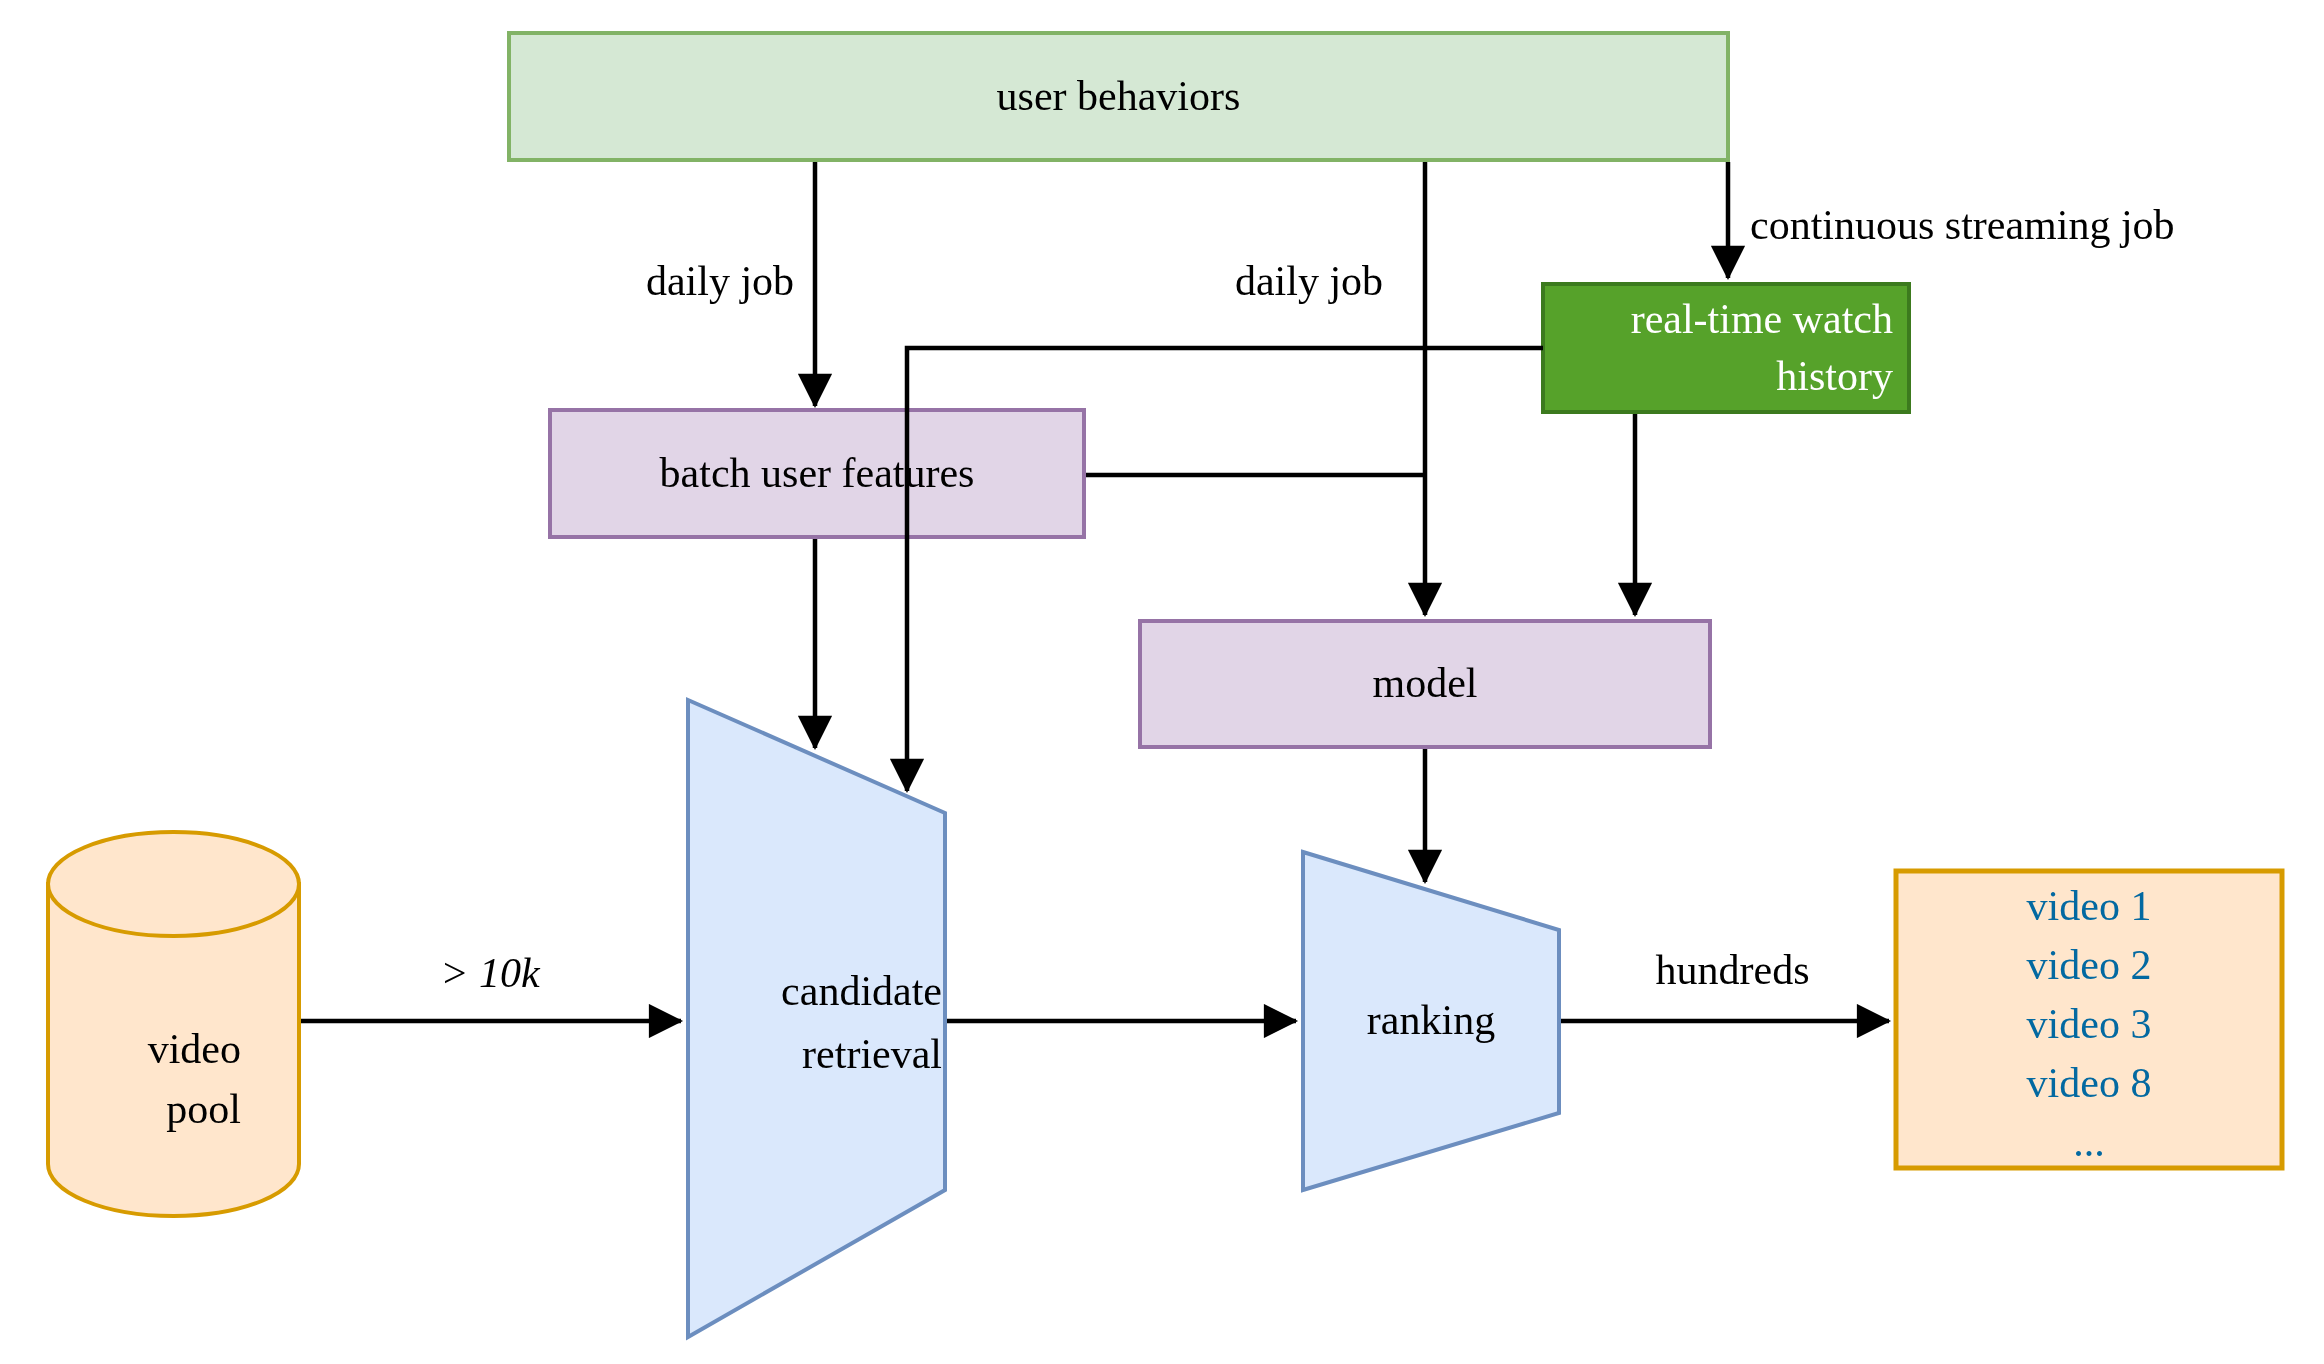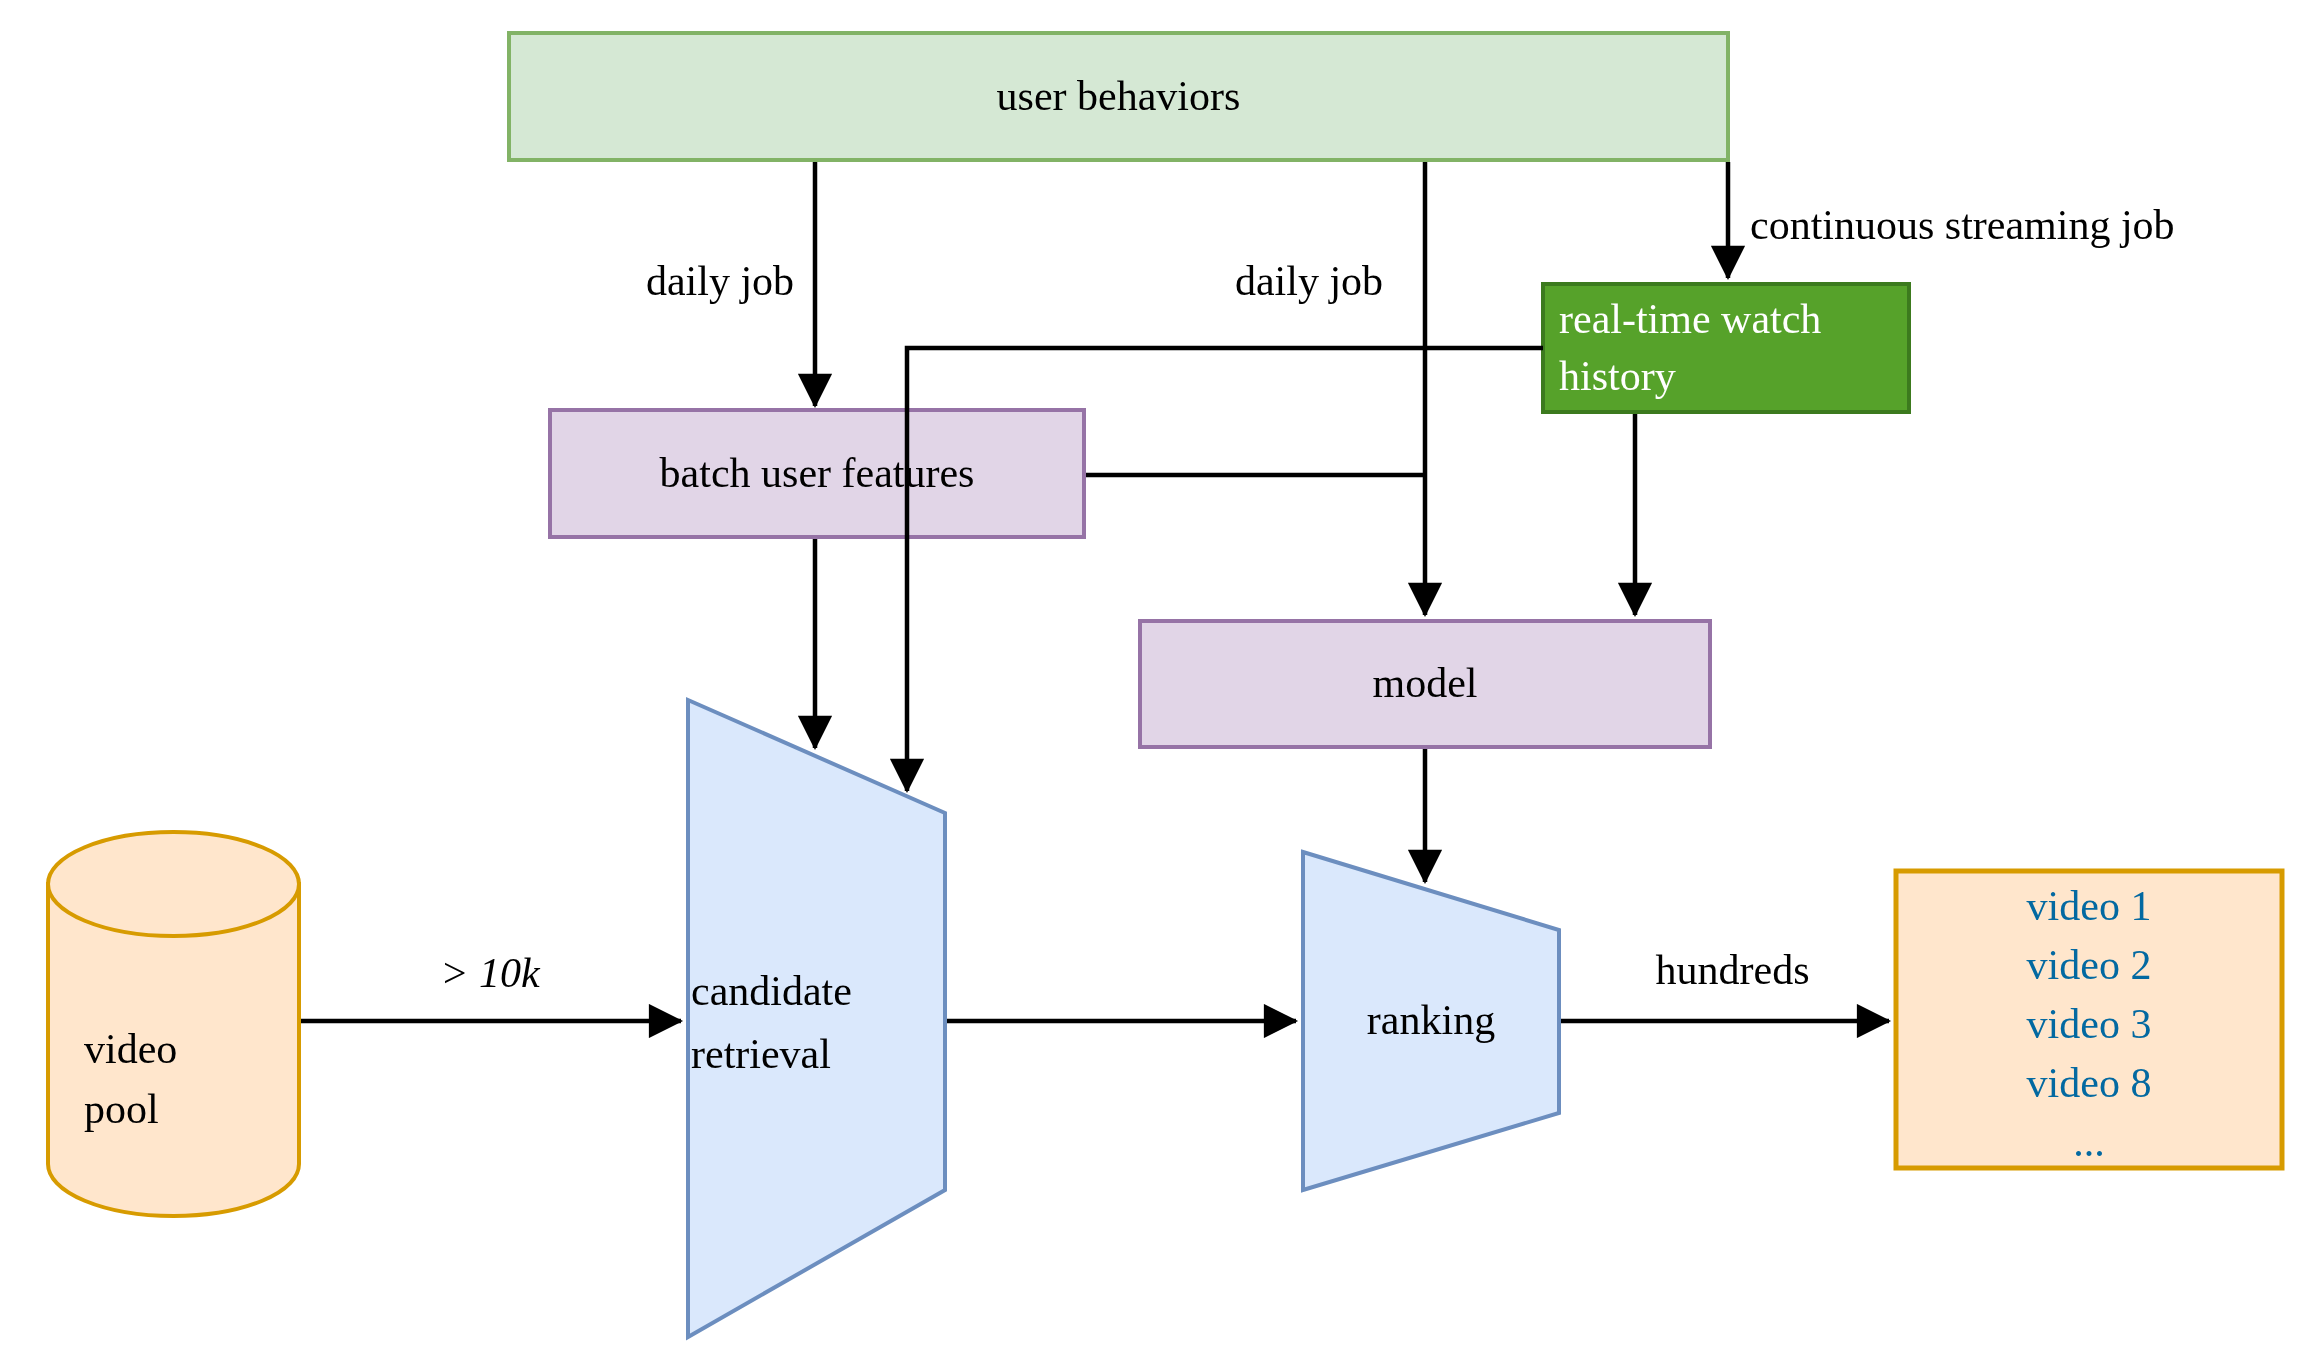--- a/index.html
+++ b/index.html
@@ -13,21 +13,21 @@
   }
   .canvas svg.layer {
     position: absolute;
     left: 0; top: 0;
   }
   .lbl {
     position: absolute;
     display: flex;
     align-items: center;
     justify-content: center;
-    text-align: left;
+    text-align: right;
     font-size: 42px;
     line-height: 1.42;
     color: #000000;
     white-space: normal;
   }
   .lbl.left-align { justify-content: flex-start; text-align: left; }
   .lbl.white { color: #ffffff; }
   .out-list {
     position: absolute;
     display: flex;
@@ -87,21 +87,21 @@
   </svg>
 
   <div class="lbl" style="left:509px; top:33px; width:1219px; height:127px;">user behaviors</div>
 
   <div class="lbl white" style="left:1543px; top:284px; width:366px; height:128px; padding:0 16px; box-sizing:border-box; line-height:1.36;">real-time watch history</div>
 
   <div class="lbl" style="left:550px; top:410px; width:534px; height:127px;">batch user features</div>
 
   <div class="lbl" style="left:1140px; top:621px; width:570px; height:126px;">model</div>
 
-  <div class="lbl" style="left:84px; top:1010px; width:170px; height:140px;">video pool</div>
+  <div class="lbl" style="left:71px; top:1010px; width:170px; height:140px;">video pool</div>
 
   <div class="lbl" style="left:691px; top:925px; width:251px; height:195px; line-height:1.48;">candidate retrieval</div>
 
   <div class="lbl" style="left:1303px; top:930px; width:256px; height:182px;">ranking</div>
 
   <div class="out-list" style="left:1896px; top:876px; width:386px; height:295px;">
     <div class="out-item">video 1</div>
     <div class="out-item">video 2</div>
     <div class="out-item">video 3</div>
     <div class="out-item">video 8</div>

